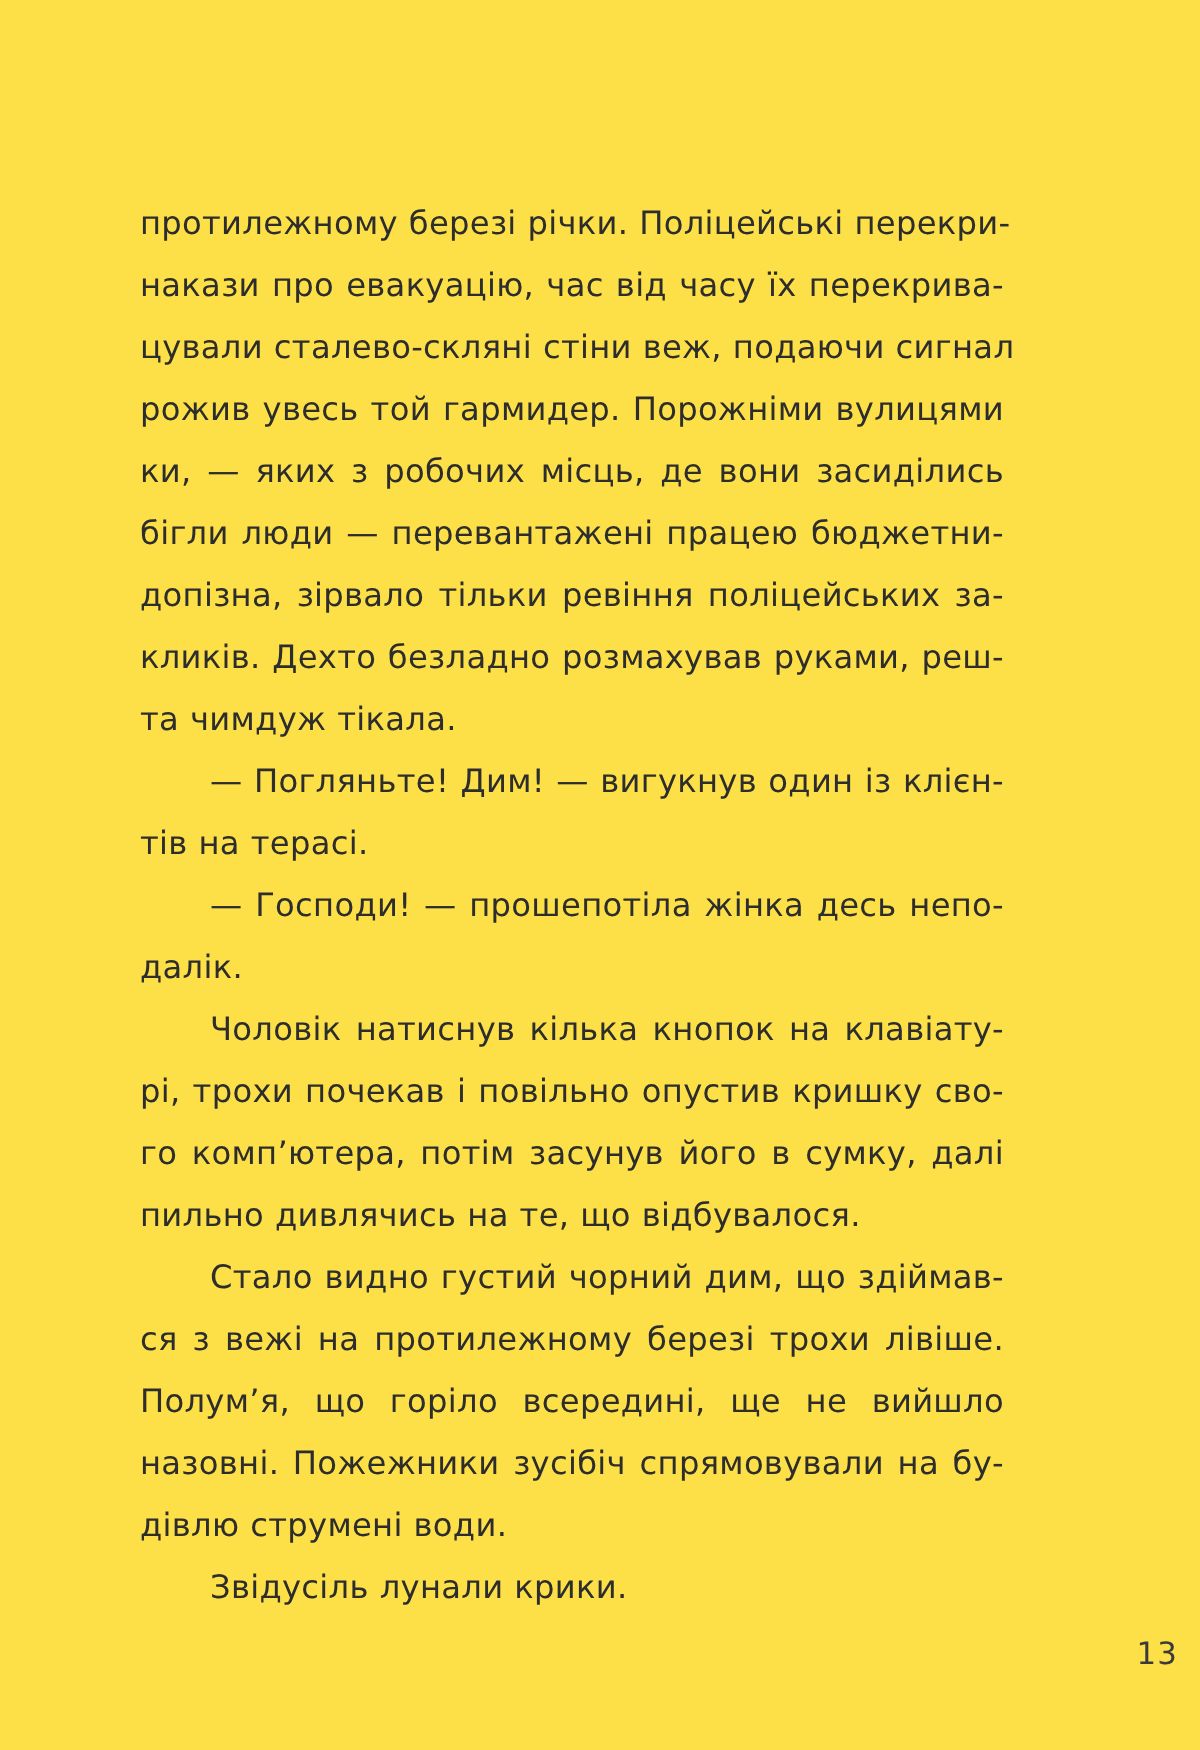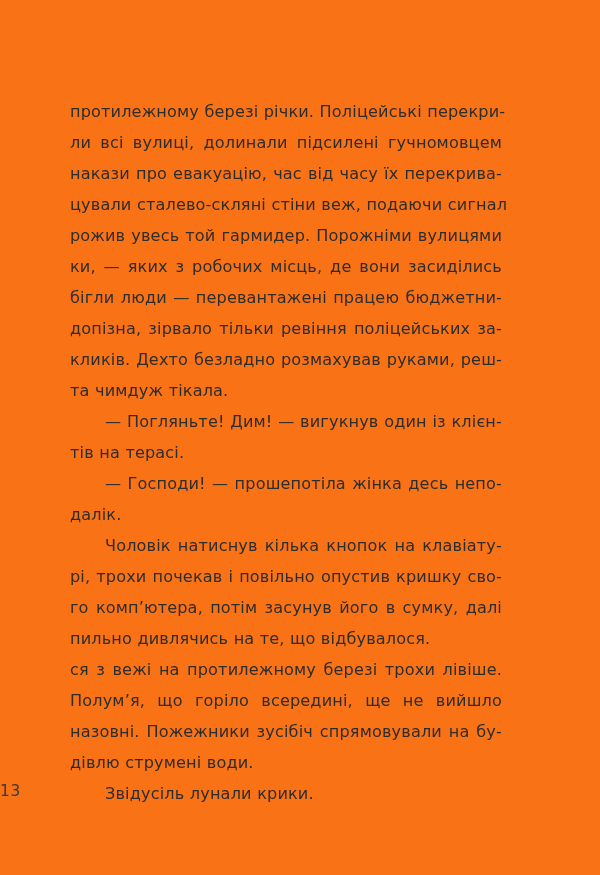--- a/index.html
+++ b/index.html
@@ -12,21 +12,21 @@
     height: 875px;
     background: #ffffff;
     font-family: "DejaVu Sans", "Liberation Sans", sans-serif;
     overflow: hidden;
   }
 
   #page {
     position: relative;
     width: 600px;
     height: 875px;
-    background: #f97316;
+    background: #fde047;
     box-sizing: border-box;
   }
 
   #text-block {
     position: absolute;
     left: 70px;
     top: 96px;
     width: 432px;
   }
 
@@ -55,40 +55,39 @@
   .line.short {
     text-align-last: left;
     text-align: center;
   }
   .line.indent {
     text-indent: 35px;
   }
 
   #folio {
     position: absolute;
-    top: 781px;
+    top: 817px;
     left: 0;
     width: 589px;
-    text-align: left;
+    text-align: right;
     font-size: 15.4px;
     line-height: 20px;
     color: #3a3a3a;
     letter-spacing: 0.6px;
   }
 </style>
 </head>
 <body>
 
 <div id="page">
 
   <div id="text-block">
 
     <p class="para">
       <span class="line">протилежному березі річки. Поліцейські перекри-</span>
-      <span class="line">ли всі вулиці, долинали підсилені гучномовцем</span>
       <span class="line">накази про евакуацію, час від часу їх перекрива-</span>
       <span class="line">цували сталево-скляні стіни веж, подаючи сигнал</span>
       <span class="line">рожив увесь той гармидер. Порожніми вулицями</span>
       <span class="line">ки, — яких з робочих місць, де вони засиділись</span>
       <span class="line">бігли люди — перевантажені працею бюджетни-</span>
       <span class="line">допізна, зірвало тільки ревіння поліцейських за-</span>
       <span class="line">кликів. Дехто безладно розмахував руками, реш-</span>
       <span class="line last">та чимдуж тікала.</span>
     </p>
 
@@ -103,20 +102,21 @@
     </p>
 
     <p class="para">
       <span class="line indent">Чоловік натиснув кілька кнопок на клавіату-</span>
       <span class="line">рі, трохи почекав і повільно опустив кришку сво-</span>
       <span class="line">го комп’ютера, потім засунув його в сумку, далі</span>
       <span class="line last">пильно дивлячись на те, що відбувалося.</span>
     </p>
 
     <p class="para">
+      <span class="line indent">Стало видно густий чорний дим, що здіймав-</span>
       <span class="line">ся з вежі на протилежному березі трохи лівіше.</span>
       <span class="line">Полум’я, що горіло всередині, ще не вийшло</span>
       <span class="line">назовні. Пожежники зусібіч спрямовували на бу-</span>
       <span class="line last">дівлю струмені води.</span>
     </p>
 
     <p class="para">
       <span class="line indent last">Звідусіль лунали крики.</span>
     </p>
 

